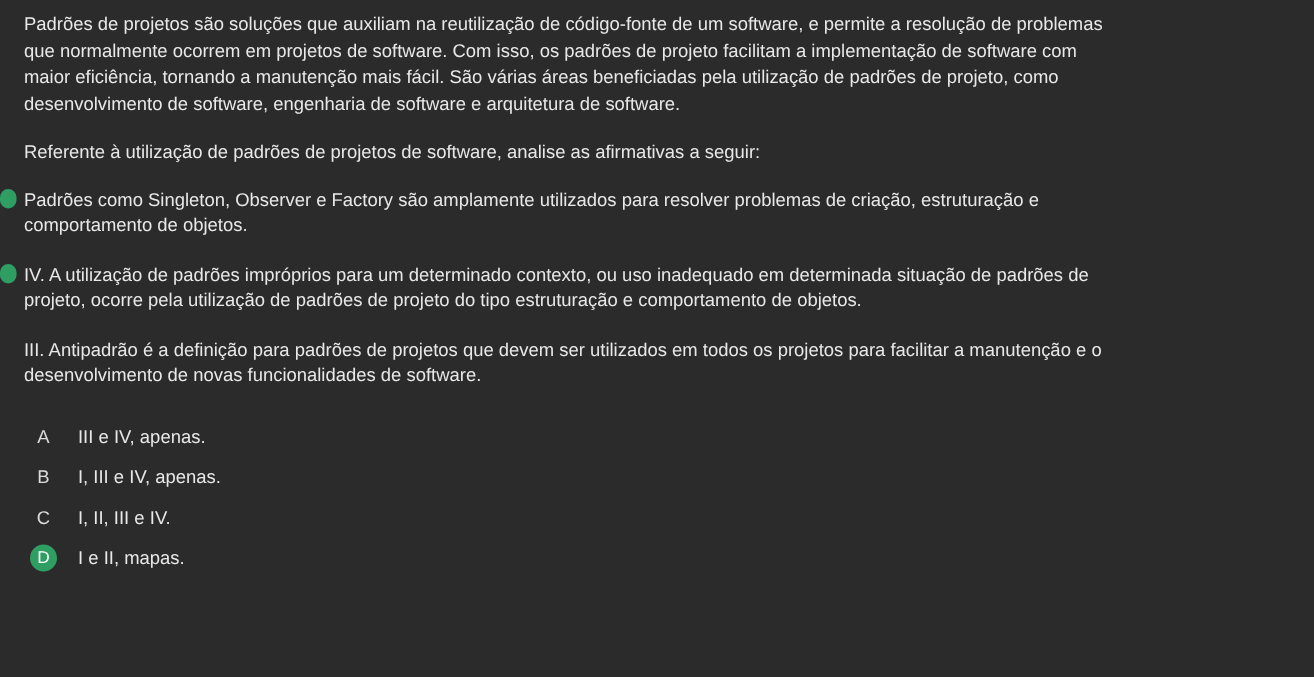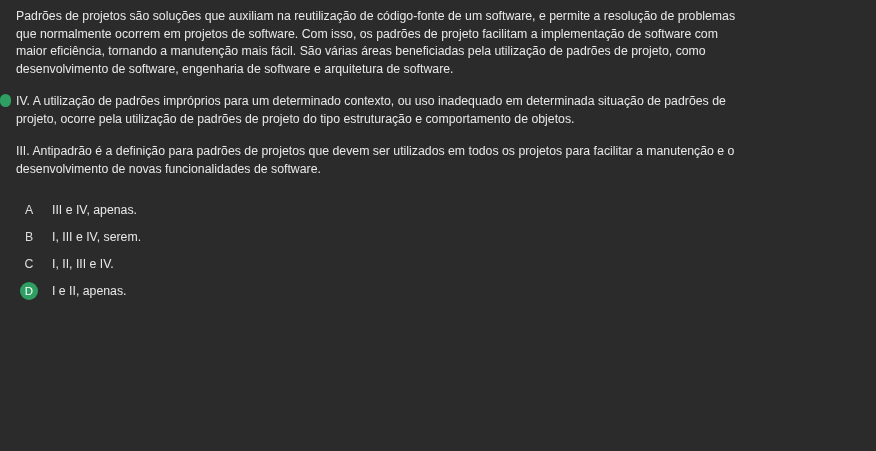--- a/index.html
+++ b/index.html
@@ -88,21 +88,26 @@
     margin-left: 10px;
   }
 </style>
 </head>
 <body>
 
 <div class="page">
 
   <p class="para intro">Padrões de projetos são soluções que auxiliam na reutilização de código-fonte de um software, e permite a resolução de problemas que normalmente ocorrem em projetos de software. Com isso, os padrões de projeto facilitam a implementação de software com maior eficiência, tornando a manutenção mais fácil. São várias áreas beneficiadas pela utilização de padrões de projeto, como desenvolvimento de software, engenharia de software e arquitetura de software.</p>
 
+  <p class="para">Referente à utilização de padrões de projetos de software, analise as afirmativas a seguir:</p>
 
+  <div class="affirm">
+    <span class="marker"></span>
+    <span>Padrões como Singleton, Observer e Factory são amplamente utilizados para resolver problemas de criação, estruturação e comportamento de objetos.</span>
+  </div>
 
   <div class="affirm">
     <span class="marker"></span>
   </div>
 
   <div class="affirm">
     <span>IV. A utilização de padrões impróprios para um determinado contexto, ou uso inadequado em determinada situação de padrões de projeto, ocorre pela utilização de padrões de projeto do tipo estruturação e comportamento de objetos.</span>
   </div>
 
   <div class="affirm">
@@ -112,28 +117,28 @@
 
   <div class="options">
 
     <div class="option-row">
       <span class="opt-letter">A</span>
       <span class="opt-text">III e IV, apenas.</span>
     </div>
 
     <div class="option-row">
       <span class="opt-letter">B</span>
-      <span class="opt-text">I, III e IV, serem.</span>
+      <span class="opt-text">I, III e IV, apenas.</span>
     </div>
 
     <div class="option-row">
       <span class="opt-letter">C</span>
       <span class="opt-text">I, II, III e IV.</span>
     </div>
 
     <div class="option-row selected-row">
       <span class="opt-letter selected">D</span>
-      <span class="opt-text">I e II, apenas.</span>
+      <span class="opt-text">I e II, mapas.</span>
     </div>
 
   </div>
 
 </div>
 
 </body></html>

